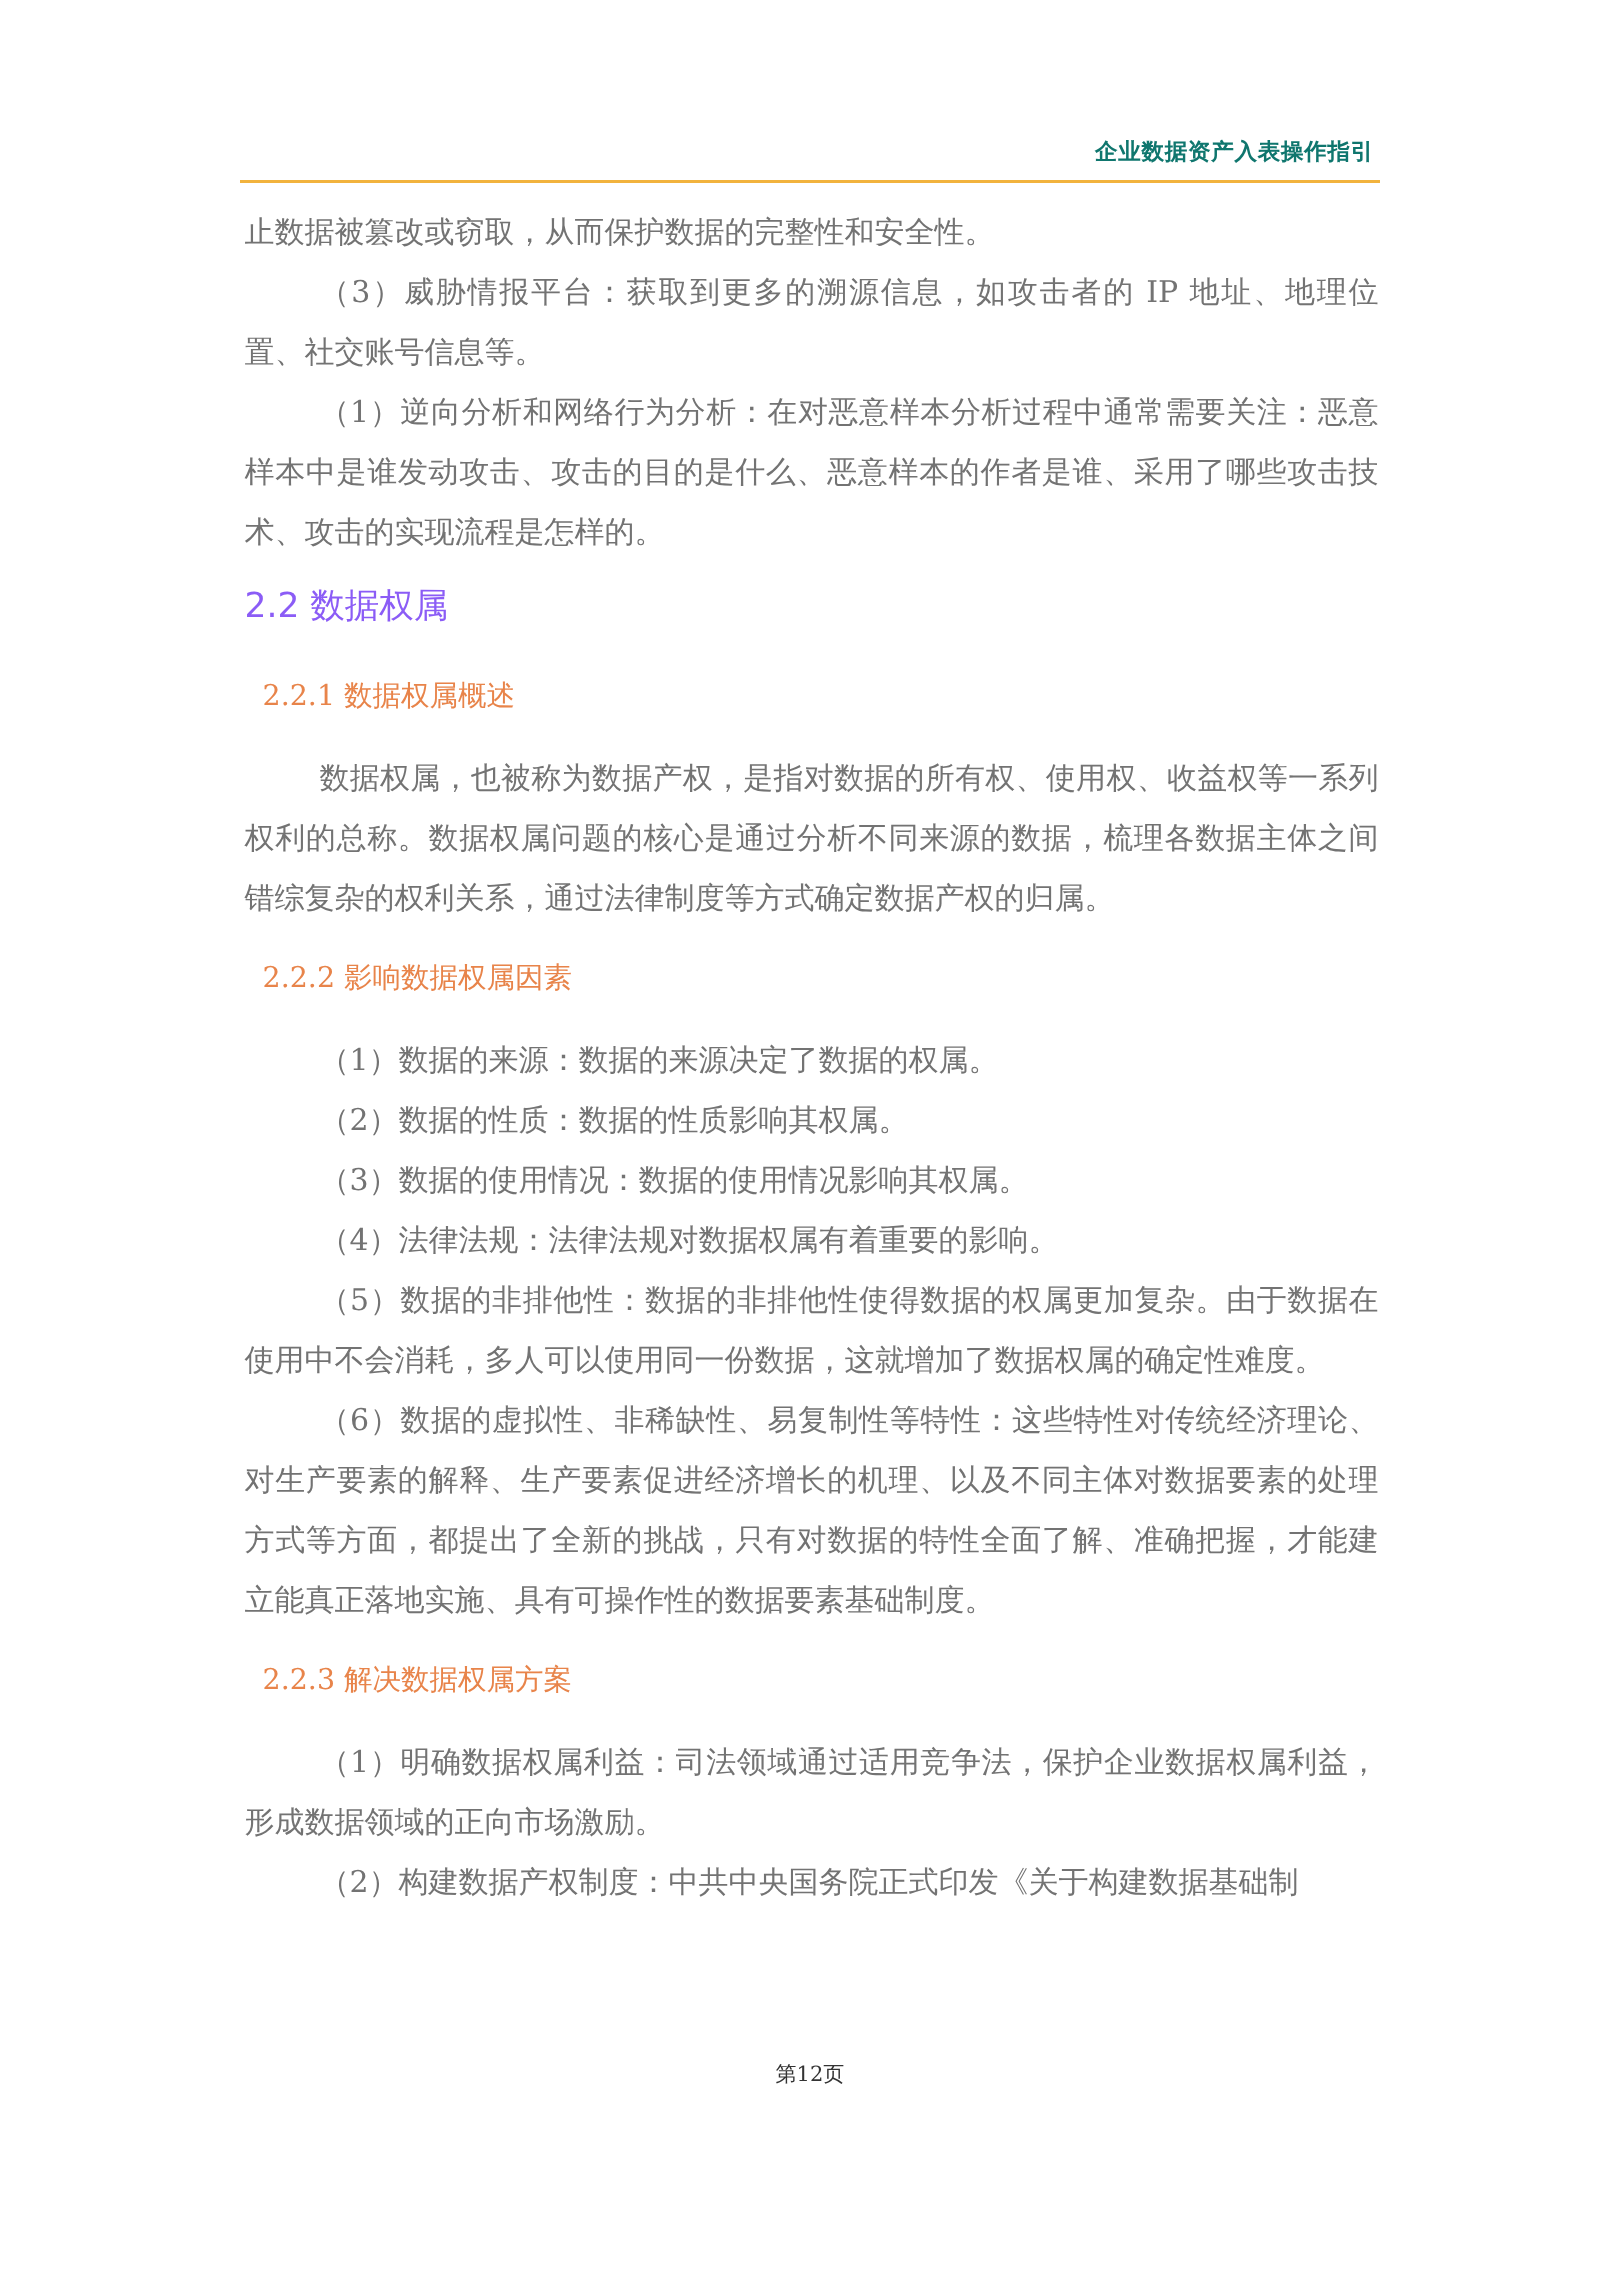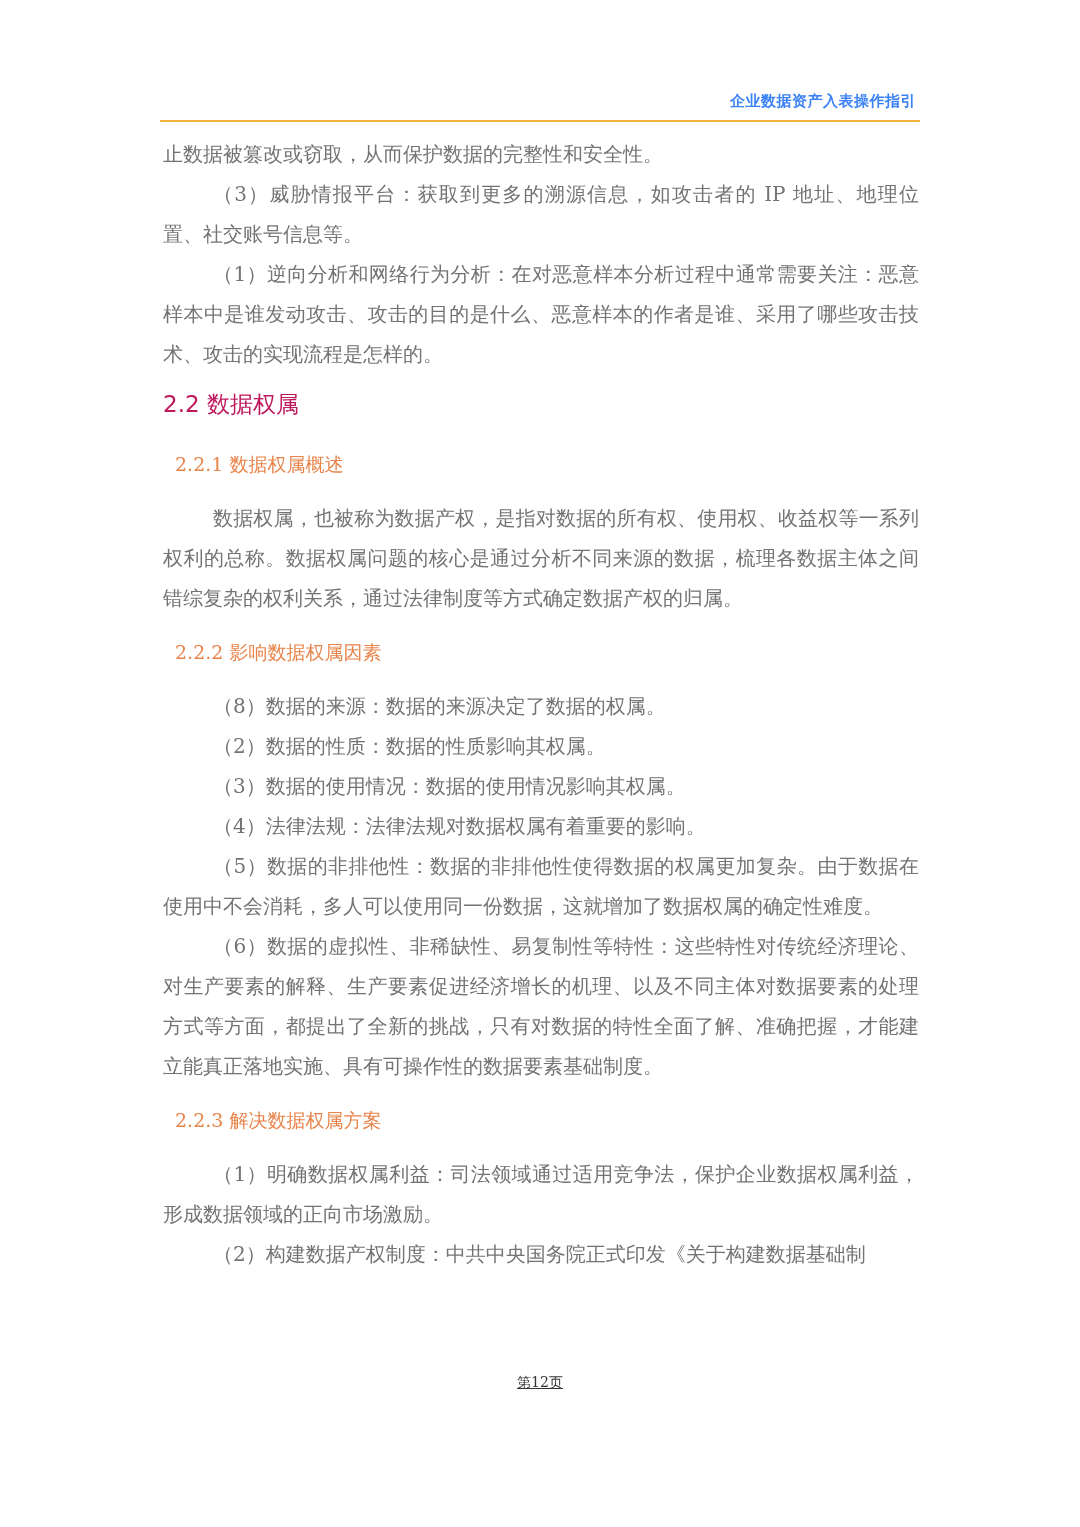--- a/index.html
+++ b/index.html
@@ -8,61 +8,61 @@
       font-family: "DejaVu Serif", "Liberation Serif", serif;
       color: #2a2a2a;
     }
     .header {
       position: absolute; left: 160px; top: 88px; width: 760px; height: 32px;
       border-bottom: 2px solid #f2b33d;
     }
     .header-title {
       position: absolute; right: 4px; top: 4px;
       font-family: "DejaVu Sans", "Liberation Sans", sans-serif;
-      font-weight: bold; font-size: 15px; color: #3b82f6; letter-spacing: 0.5px;
+      font-weight: bold; font-size: 15px; color: #0f766e; letter-spacing: 0.5px;
     }
     .content { position: absolute; left: 163px; top: 134px; width: 756px; }
     p.para {
       margin: 0; font-size: 20px; line-height: 40px; text-align: justify;
       text-align-last: left; color: #737373;
     }
     p.indent { text-indent: 50px; }
     h2.sec {
       margin: 0; font-family: "DejaVu Sans", "Liberation Sans", sans-serif;
       font-weight: normal; font-size: 23px; line-height: 52px; height: 52px;
-      color: #be185d; margin-top: 4px;
+      color: #8b5cf6; margin-top: 4px;
     }
     h3.sub {
       margin: 12px; font-weight: normal; font-size: 19px; line-height: 44px;
       height: 44px; color: #e8844a;
     }
     .footer {
       position: absolute; left: 0; width: 1080px; top: 1374px; text-align: center;
-      font-size: 14px; color: #333333; text-decoration: underline;
+      font-size: 14px; color: #333333;
     }
   </style>
 </head>
 <body>
 
 <div class="header">
   <span class="header-title">企业数据资产入表操作指引</span>
 </div>
 
 <div class="content">
   <p class="para">止数据被篡改或窃取，从而保护数据的完整性和安全性。</p>
   <p class="para indent">（3）威胁情报平台：获取到更多的溯源信息，如攻击者的 IP 地址、地理位置、社交账号信息等。</p>
   <p class="para indent">（1）逆向分析和网络行为分析：在对恶意样本分析过程中通常需要关注：恶意样本中是谁发动攻击、攻击的目的是什么、恶意样本的作者是谁、采用了哪些攻击技术、攻击的实现流程是怎样的。</p>
 
   <h2 class="sec">2.2 数据权属</h2>
 
   <h3 class="sub">2.2.1 数据权属概述</h3>
   <p class="para indent">数据权属，也被称为数据产权，是指对数据的所有权、使用权、收益权等一系列权利的总称。数据权属问题的核心是通过分析不同来源的数据，梳理各数据主体之间错综复杂的权利关系，通过法律制度等方式确定数据产权的归属。</p>
 
   <h3 class="sub">2.2.2 影响数据权属因素</h3>
-  <p class="para indent">（8）数据的来源：数据的来源决定了数据的权属。</p>
+  <p class="para indent">（1）数据的来源：数据的来源决定了数据的权属。</p>
   <p class="para indent">（2）数据的性质：数据的性质影响其权属。</p>
   <p class="para indent">（3）数据的使用情况：数据的使用情况影响其权属。</p>
   <p class="para indent">（4）法律法规：法律法规对数据权属有着重要的影响。</p>
   <p class="para indent">（5）数据的非排他性：数据的非排他性使得数据的权属更加复杂。由于数据在使用中不会消耗，多人可以使用同一份数据，这就增加了数据权属的确定性难度。</p>
   <p class="para indent">（6）数据的虚拟性、非稀缺性、易复制性等特性：这些特性对传统经济理论、对生产要素的解释、生产要素促进经济增长的机理、以及不同主体对数据要素的处理方式等方面，都提出了全新的挑战，只有对数据的特性全面了解、准确把握，才能建立能真正落地实施、具有可操作性的数据要素基础制度。</p>
 
   <h3 class="sub">2.2.3 解决数据权属方案</h3>
   <p class="para indent">（1）明确数据权属利益：司法领域通过适用竞争法，保护企业数据权属利益，形成数据领域的正向市场激励。</p>
   <p class="para indent">（2）构建数据产权制度：中共中央国务院正式印发《关于构建数据基础制</p>
 </div>

